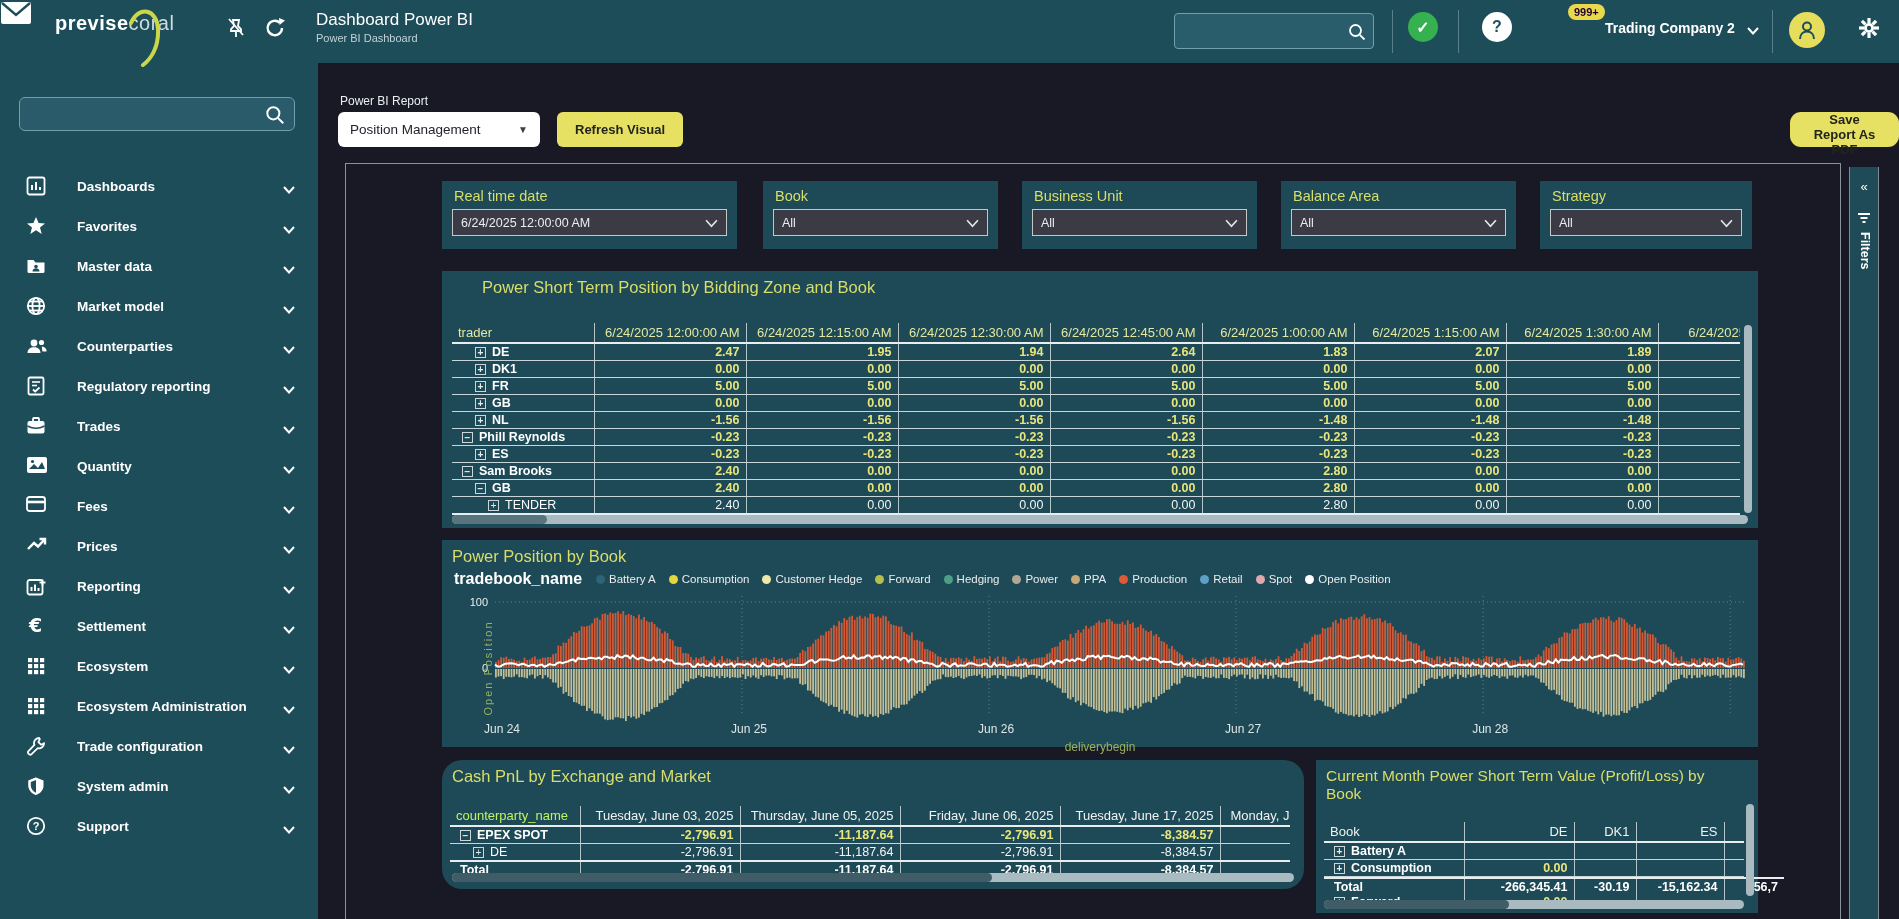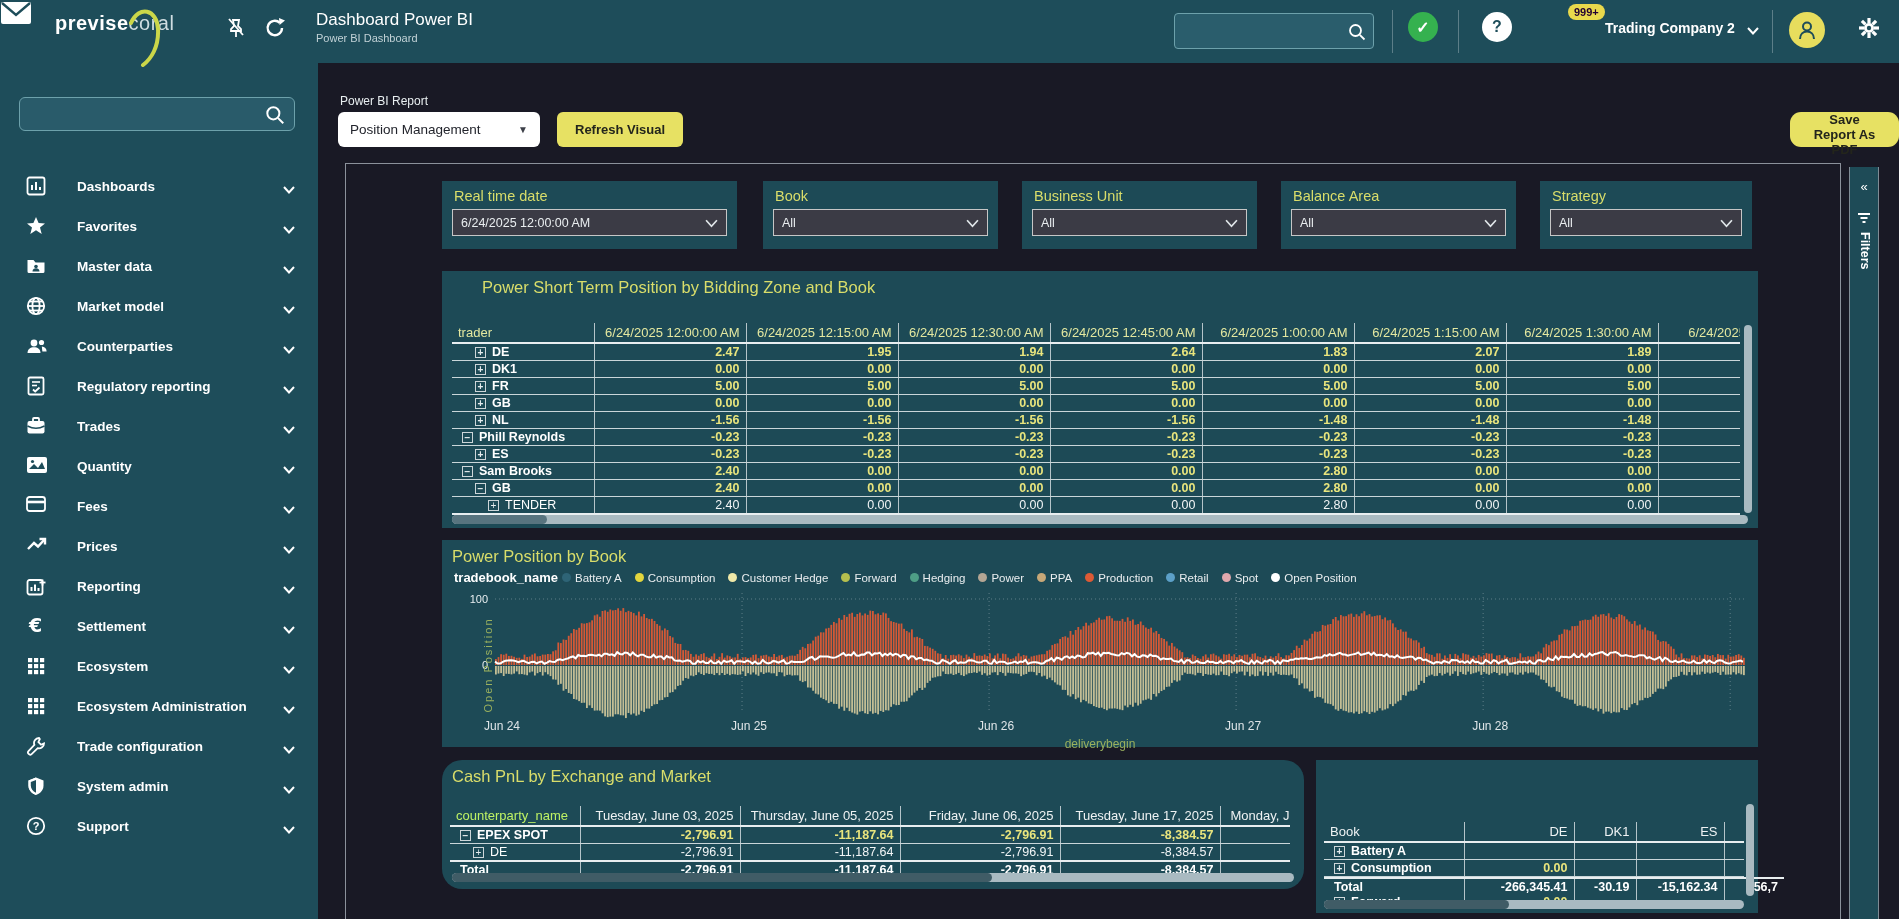--- a/index.html
+++ b/index.html
@@ -102,21 +102,21 @@
   .hscroll .thumb.dark { background:#405c66; }
   .vscroll { position:absolute; width:8px; border-radius:4px; background:#a9bac1; }
 
   #tbl1-wrap { position:absolute; left:10px; top:52px; width:1288px; height:192px; overflow:hidden; }
   #cash-wrap { position:absolute; left:8px; top:46px; width:840px; overflow:hidden; }
   #cm-wrap { position:absolute; left:8px; top:62px; width:420px; height:81px; overflow:hidden; }
   #cm-total { position:absolute; left:8px; bottom:18px; width:420px; background:#1d4a56; }
 
   
   #legend-row { display:flex; align-items:center; margin:2px 0 2px 12px; color:#fff; }
-  #legend-row .lg-field { font-weight:bold; font-size:13px; margin-right:4px; }
+  #legend-row .lg-field { font-weight:bold; font-size:16px; margin-right:14px; }
   .lg-item { display:flex; align-items:center; margin-right:13px; font-size:11.5px; color:#e9edef; }
   .lg-dot { width:9px; height:9px; border-radius:50%; margin-right:4px; flex:none; }
   #chart-xtitle { text-align:center; color:#9ab05e; font-size:12px; margin-top:0px; }
 </style>
 </head>
 <body>
 
 <div id="topbar">
   <div id="logo">
     <span class="brand b1">previse</span><span class="brand b2">coral</span>
@@ -1770,20 +1770,21 @@
             </tr>
           </tbody>
         </table>
       </div>
     <div class="hscroll" style="left:10px; right:10px; bottom:7px;">
         <div class="thumb dark" style="left:0; width:540px;"></div>
       </div>
   </div>
 
   <div class="panel" id="panel-cm" style="left:970px; top:596px; width:442px; height:153px;">
+    <div class="panel-title" style="font-size:15.5px; line-height:18px; padding-right:20px;">Current Month Power Short Term Value (Profit/Loss) by Book</div>
     <div id="cm-wrap">
         <table class="grid" style="width: 460px;">
           <colgroup>
             <col style="width: 140px;">
             <col style="width: 110px;">
             <col style="width: 62px;">
             <col style="width: 88px;">
             <col style="width: 60px;">
           </colgroup>
           <thead>

